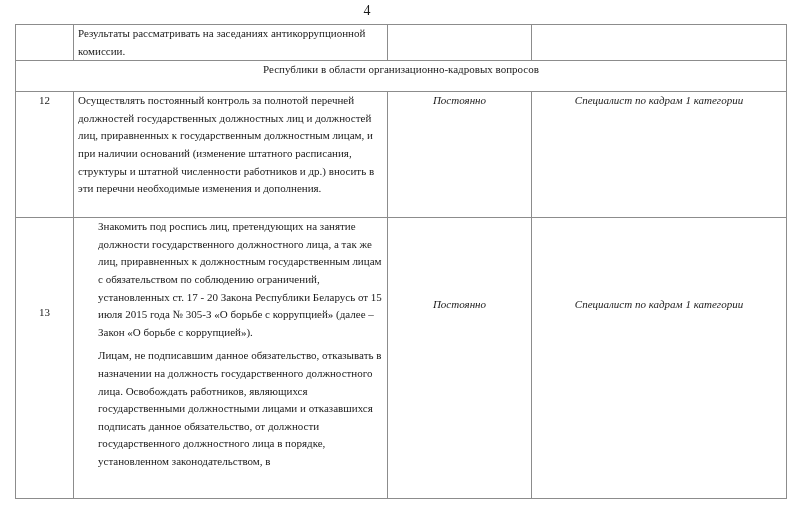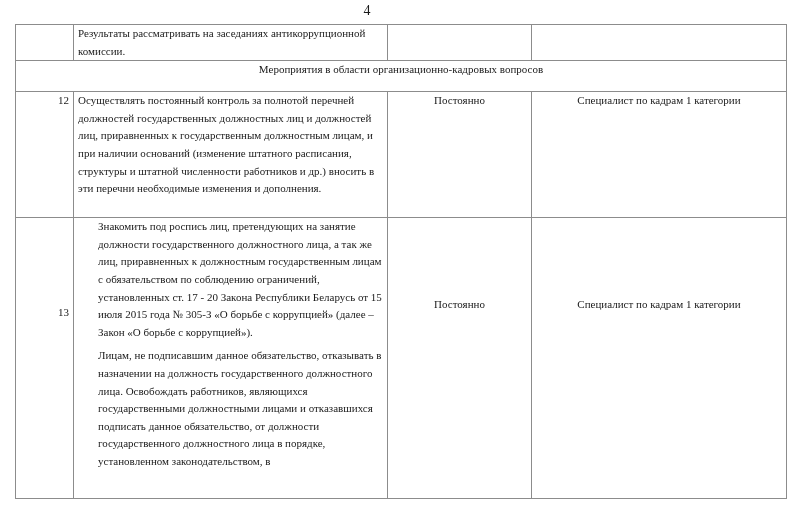--- a/index.html
+++ b/index.html
@@ -19,23 +19,23 @@
     table-layout: fixed;
     font-size: 11px;
     line-height: 17.6px;
     border-radius: 19px;
   }
   table.doc td {
     border: 1.2px solid #8c8c8c;
     vertical-align: top;
     padding: 0 4px;
   }
-  td.num { text-align: right; vertical-align: middle; }
+  td.num { text-align: center; vertical-align: middle; }
   td.text { padding: 2px 4px 2px 5px; }
-  td.center { text-align: center; vertical-align: middle; }
+  td.center { text-align: center; vertical-align: middle; font-style: italic; }
   td.section {
     text-align: center; vertical-align: bottom;
     padding-bottom: 3px; height: 30px;
   }
   tr.r-top td { height: 30px; }
   tr.r-12 td { height: 125px; }
   p.para { margin: 0; }
   p.para + p.para { margin-top: 6px; }
   .row13-wrap { height: 280px; overflow: hidden; margin-left: 20px; }
 </style>
@@ -52,21 +52,21 @@
     <col style="width:255px">
   </colgroup>
   <tbody>
       <tr class="r-top">
     <td class="num"></td>
     <td class="text">Результаты рассматривать на заседаниях антикоррупционной комиссии.</td>
     <td class="center"></td>
     <td class="center"></td>
   </tr>
   <tr>
-    <td class="section" colspan="4">Мероприятия в области организационно-кадровых вопросов</td>
+    <td class="section" colspan="4">Республики в области организационно-кадровых вопросов</td>
   </tr>
   <tr class="r-12">
     <td class="num">12</td>
     <td class="text">Осуществлять постоянный контроль за полнотой перечней должностей государственных должностных лиц и должностей лиц, приравненных к государственным должностным лицам, и при наличии оснований (изменение штатного расписания, структуры и штатной численности работников и др.) вносить в эти перечни необходимые изменения и дополнения.</td>
     <td class="center">Постоянно</td>
     <td class="center">Специалист по кадрам 1 категории</td>
   </tr>
   <tr>
     <td class="num" style="vertical-align:top; padding-top:86px;">
       <span>13</span>

